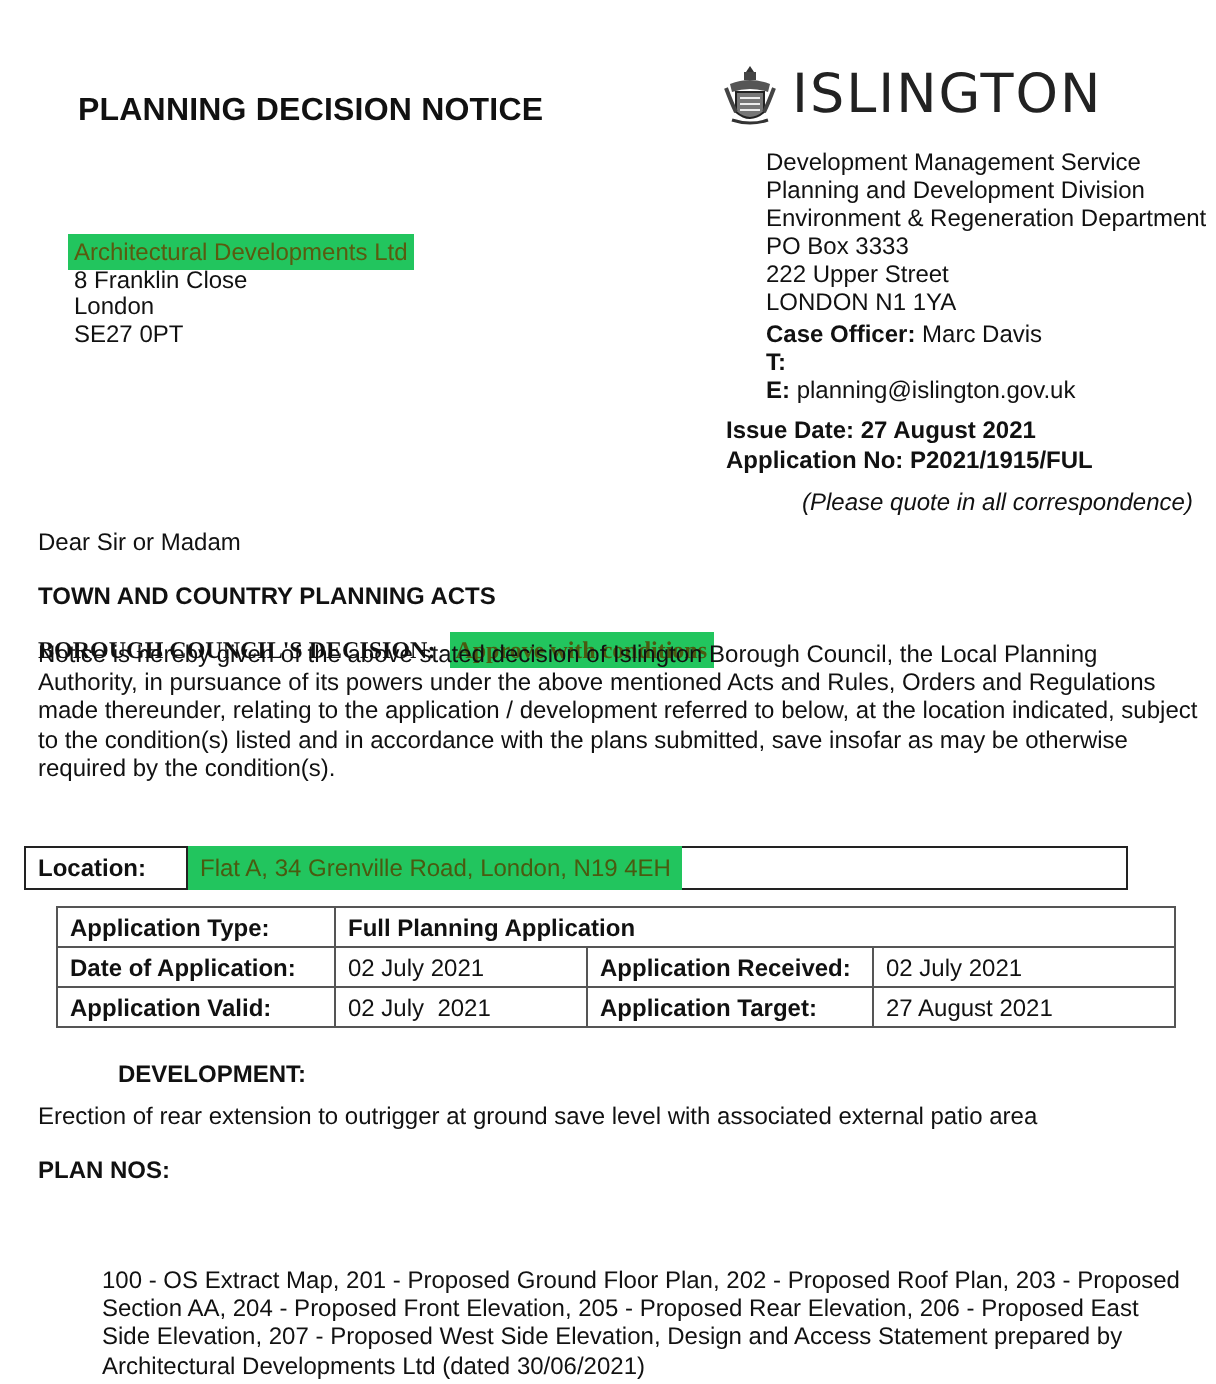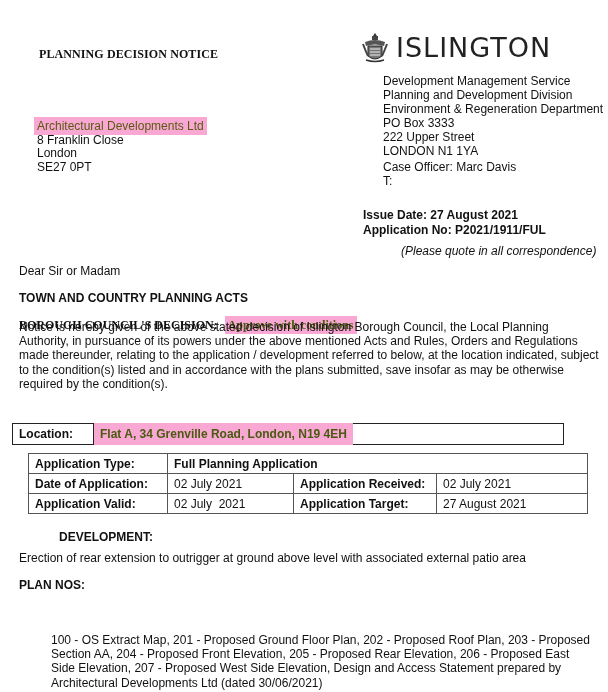--- a/index.html
+++ b/index.html
@@ -1,39 +1,39 @@
 <!DOCTYPE html>
 <html><head>
 <meta charset="utf-8">
 <style>
   html, body { margin:0; padding:0; background:#fff; }
   body { width:608px; height:692px; position:relative; overflow:hidden;
          font-family:"Liberation Sans", sans-serif; color:#111; font-size:12px; }
   .abs { position:absolute; }
-  .title { left:39px; top:47px; font-size:12px; font-weight:bold; letter-spacing:0.1px;
-           font-family:Liberation Serif, serif; }
+  .title { left:39px; top:47px; font-size:16px; font-weight:bold; letter-spacing:0.1px;
+           font-family:Liberation Sans, sans-serif; }
   .logo { left:362px; top:32px; display:flex; align-items:center; }
   .logo-text { font-family:"DejaVu Sans", sans-serif; font-size:27px; letter-spacing:1px; color:#222; margin-left:8px; line-height:30px; }
   .crest { width:26px; height:32px; }
   .addr-right { left:363px; top:74px; line-height:14px; font-size:12px;margin-left:20px; }
-  .addr-right b { font-weight:normal; }
+  .addr-right b { font-weight:bold; }
   .addr-left { left:37px; top:120px; line-height:13.5px; font-size:12px; }
-  .hl { background:#f9a8d4; color:#5a5a10; padding:2px 3px 2px 3px; margin-left:-3px; }
+  .hl { background:#22c55e; color:#5a5a10; padding:2px 3px 2px 3px; margin-left:-3px; }
   .issue { left:363px; top:208px; line-height:15px; font-weight:bold; font-size:12px; }
   .quote { left:363px; top:244px; font-style:italic; font-size:12px;margin-left:38px; }
   .dear { left:19px; top:264px; }
   .acts { left:19px; top:291px; font-weight:bold; }
   .decision { left:19px; top:318px; font-weight:bold;font-family:Liberation Serif, serif; }
   .decision .hl { margin-left:4px; color:#4a5a10; }
   .notice { left:19px; top:320px; width:580px; line-height:14.2px; }
   table { border-collapse:collapse; font-size:12px;padding-left:20px; }
   .loc { left:12px; top:423px; width:552px; }
   .loc td { border:1.5px solid #222; height:20px; padding:0 6px; }
   .loc td.lbl { width:68px; font-weight:bold; }
-  .loc .hl { font-weight:bold; color:#4a5a10; padding:4px 6px; margin-left:-6px;margin-top:20px; }
+  .loc .hl { font-weight:normal; color:#4a5a10; padding:4px 6px; margin-left:-6px;margin-top:20px; }
   .app { left:28px; top:453px; width:560px; }
   .app td { border:1.5px solid #555; height:19px; padding:0 6px; }
   .app td.b { font-weight:bold; }
   .dev-h { left:19px; top:530px; font-weight:bold;margin-left:40px; }
   .dev-t { left:19px; top:551px; }
   .plan-h { left:19px; top:578px; font-weight:bold; }
   .plan-t { left:19px; top:633px; width:540px; line-height:14.2px;margin-left:32px; }
 </style>
 </head>
 <body>
@@ -55,32 +55,33 @@
 
 <div class="abs addr-right">
   <div>Development Management Service</div>
   <div>Planning and Development Division</div>
   <div>Environment &amp; Regeneration Department</div>
   <div>PO Box 3333</div>
   <div>222 Upper Street</div>
   <div>LONDON  N1 1YA</div>
   <div style="margin-top:2px"><b>Case Officer:</b> <span>Marc Davis</span></div>
   <div><b>T:</b> <span></span></div>
+  <div><b>E:</b> <span>planning@islington.gov.uk</span></div>
 </div>
 
 <div class="abs addr-left">
   <div><span class="hl">Architectural Developments Ltd</span></div>
   <div>8 Franklin Close</div>
   <div>London</div>
   <div>SE27 0PT</div>
 </div>
 
 <div class="abs issue">
   <div>Issue Date: 27 August 2021</div>
-  <div>Application No: P2021/1911/FUL</div>
+  <div>Application No: P2021/1915/FUL</div>
 </div>
 <div class="abs quote">(Please quote in all correspondence)</div>
 
 <div class="abs dear">Dear Sir or Madam</div>
 <div class="abs acts">TOWN AND COUNTRY PLANNING ACTS</div>
 <div class="abs decision">
   <span>BOROUGH COUNCIL'S DECISION:</span>
   <span class="hl">Approve with conditions</span>
 </div>
 <div class="abs notice">Notice is hereby given of the above stated decision of Islington Borough Council, the Local Planning Authority, in pursuance of its powers under the above mentioned Acts and Rules, Orders and Regulations made thereunder, relating to the application / development referred to below, at the location indicated, subject to the condition(s) listed and in accordance with the plans submitted, save insofar as may be otherwise required by the condition(s).</div>
@@ -109,15 +110,15 @@
   <tr>
     <td class="b">Application Valid:</td>
     <td style="white-space:pre">02 July  2021</td>
     <td class="b">Application Target:</td>
     <td>27 August 2021</td>
   </tr>
 </tbody>
   </table>
 
 <div class="abs dev-h">DEVELOPMENT:</div>
-<div class="abs dev-t">Erection of rear extension to outrigger at ground above level with associated external patio area</div>
+<div class="abs dev-t">Erection of rear extension to outrigger at ground save level with associated external patio area</div>
 <div class="abs plan-h">PLAN NOS:</div>
 <div class="abs plan-t">100 - OS Extract Map, 201 - Proposed Ground Floor Plan, 202 - Proposed Roof Plan, 203 - Proposed Section AA, 204 - Proposed Front Elevation, 205 - Proposed Rear Elevation, 206 - Proposed East Side Elevation, 207 - Proposed West Side Elevation, Design and Access Statement prepared by Architectural Developments Ltd (dated 30/06/2021)</div>
 
 </body></html>

